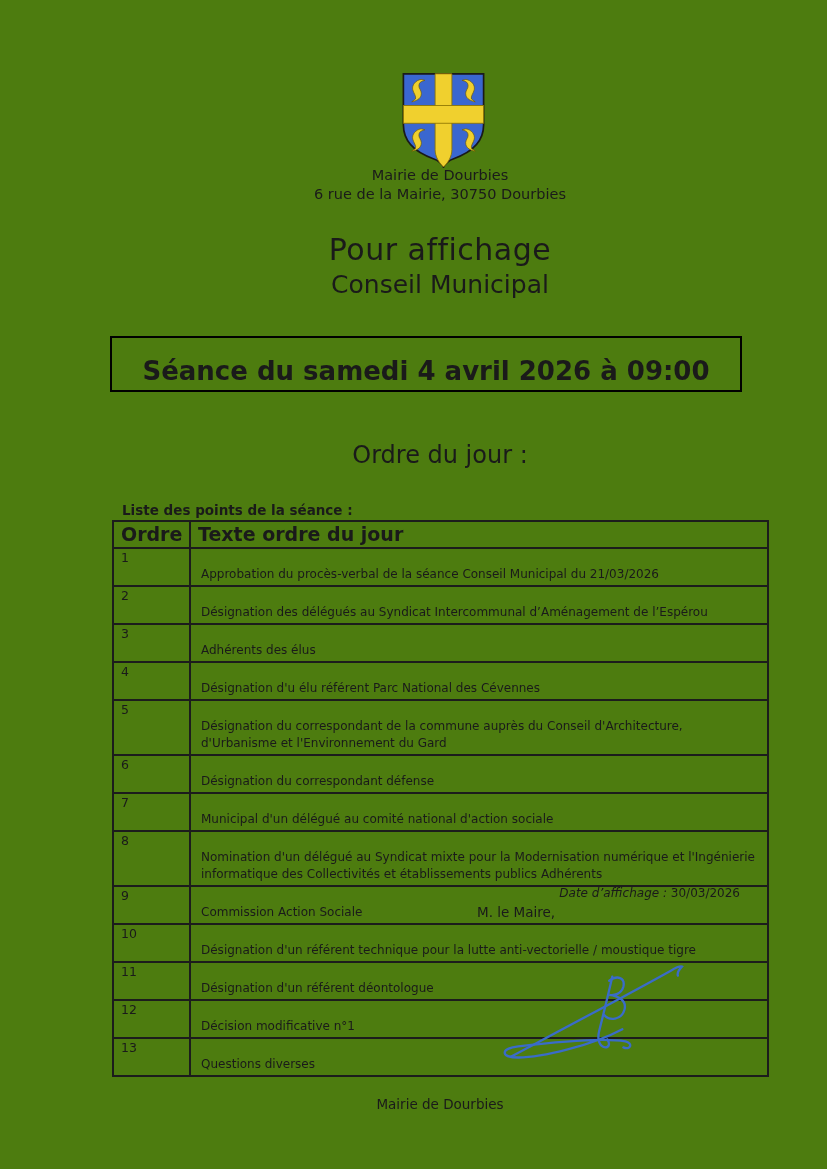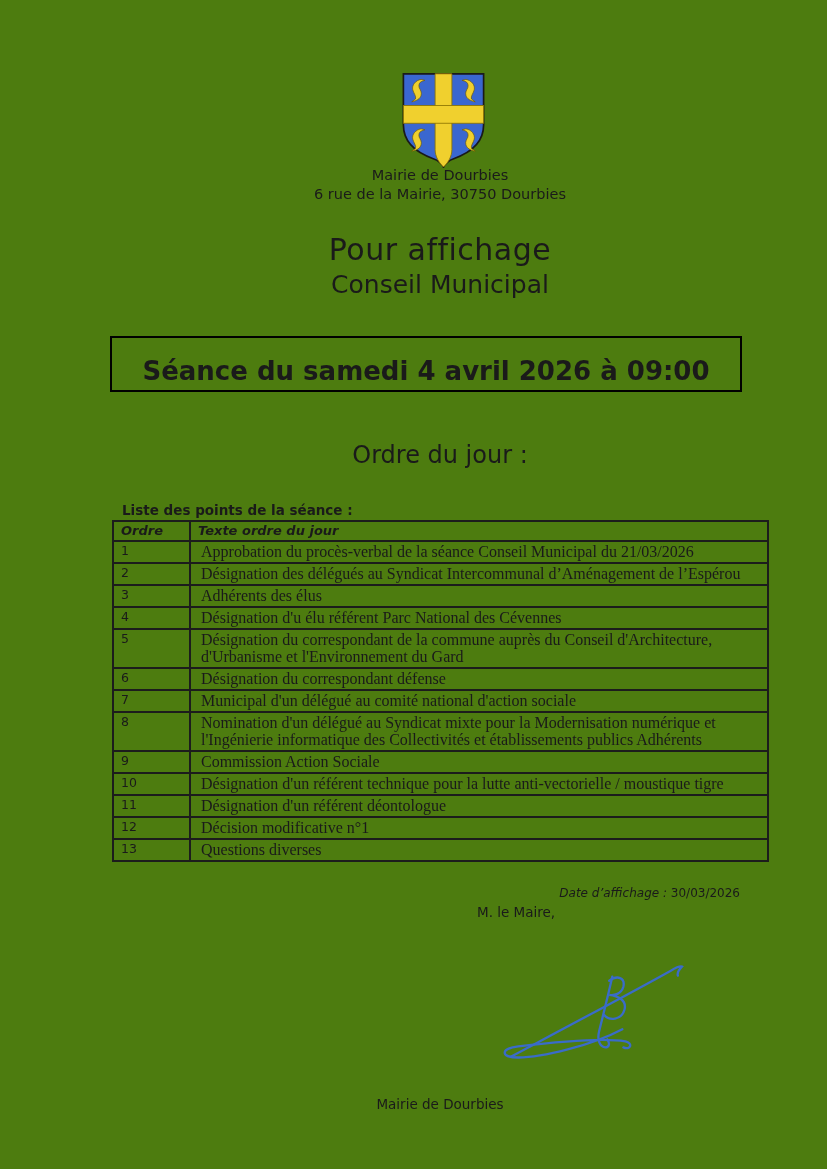--- a/index.html
+++ b/index.html
@@ -35,24 +35,24 @@
 
   table.agenda{
     position:absolute;left:112px;top:520px;width:657px;
     border-collapse:collapse;table-layout:fixed;
   }
   table.agenda th,table.agenda td{
     border:2px solid #1c1c1c;
     vertical-align:top;
     text-align:left;
   }
-  table.agenda th{font-size:13px;font-weight:bold;padding:1px 6px 2px 7px;font-style:italic;}
+  table.agenda th{font-size:19px;font-weight:bold;padding:1px 6px 2px 7px;}
   th.h-ordre{width:62px;}
   td.c-ordre{font-size:12.5px;padding:1px 6px 2px 7px;}
-  td.c-texte{font-size:16px;line-height:17px;padding:1px 12px 2px 10px;font-family:Liberation Serif, serif;}
+  td.c-texte{font-size:12px;line-height:17px;padding:17px 12px 2px 10px;}
 
   .date-line{position:absolute;right:87px;top:886px;font-size:12px;white-space:nowrap;}
   .date-label{font-style:italic;}
   .signatory{position:absolute;left:477px;top:904px;font-size:13.5px;}
 
   .signature{position:absolute;left:486px;top:946px;width:202px;height:122px;}
 
   .footer-org{top:1096px;font-size:13.5px;}
 </style>
 </head>

